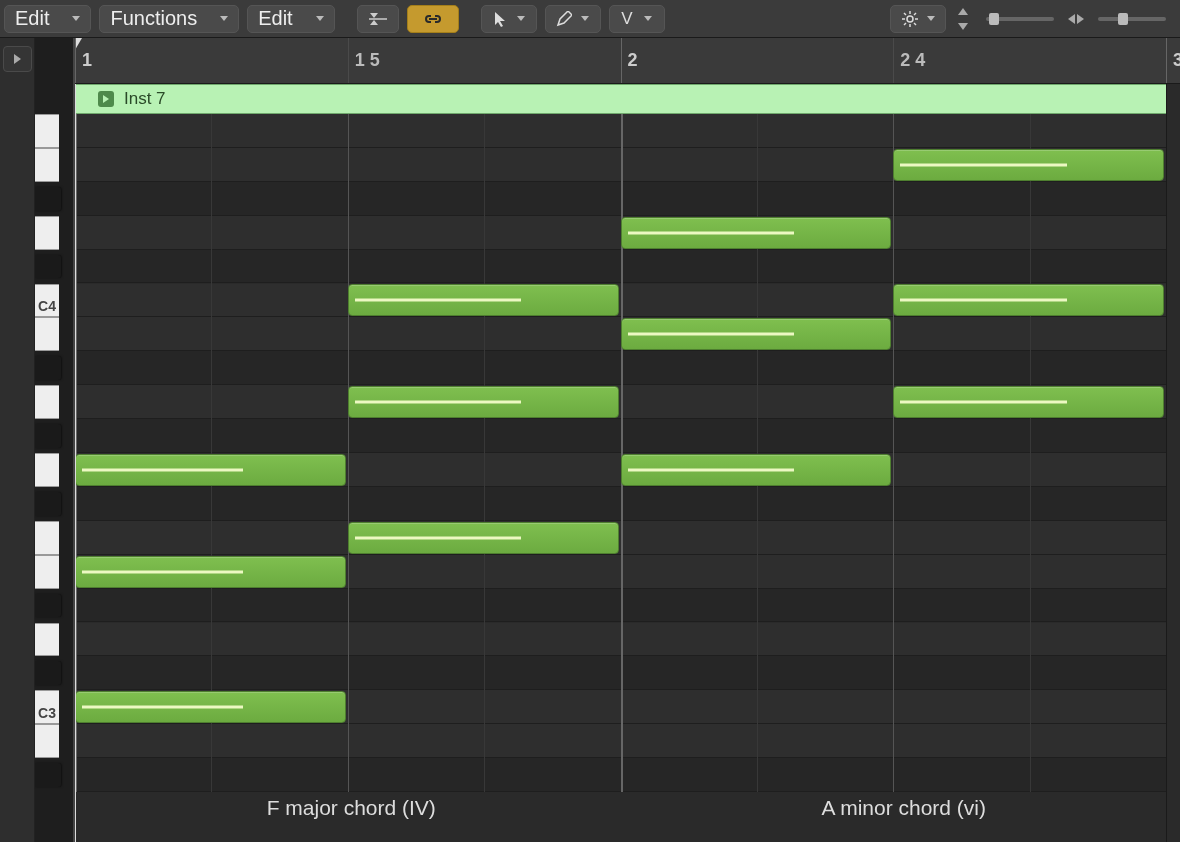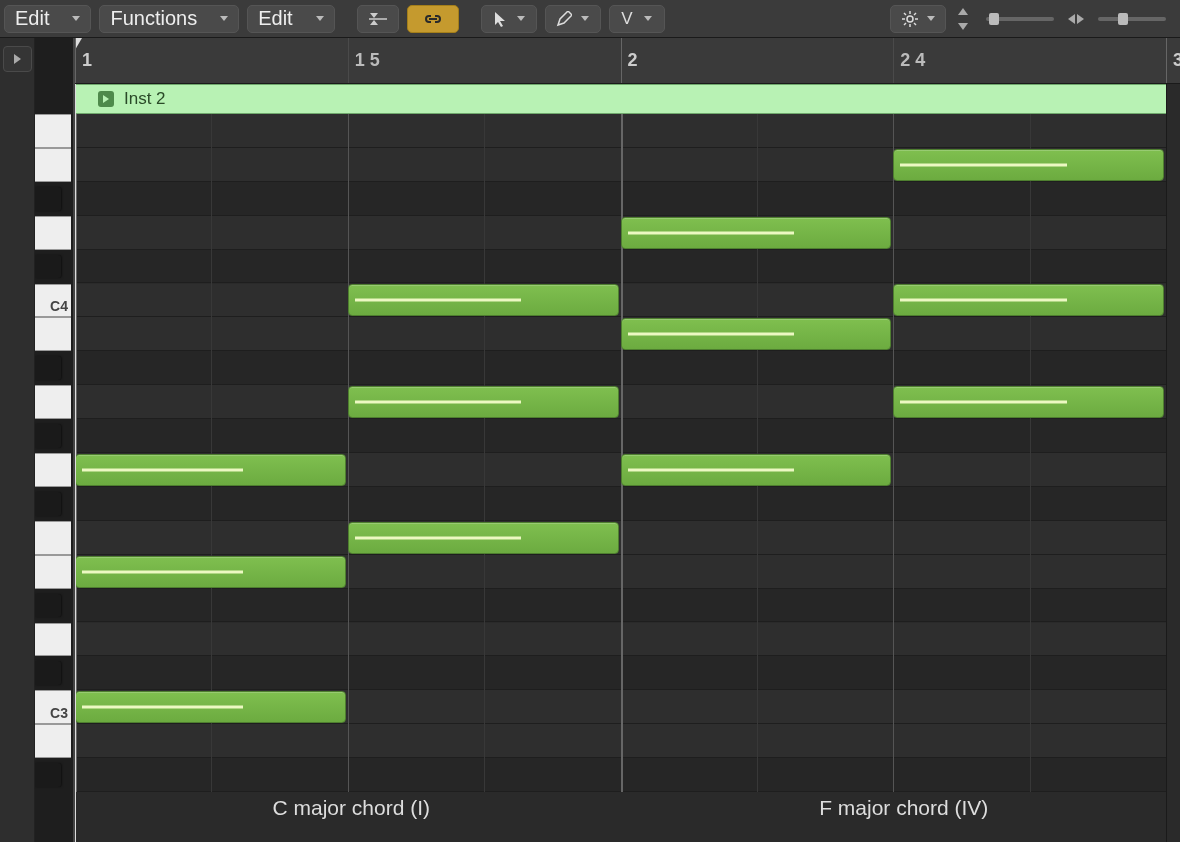--- a/index.html
+++ b/index.html
@@ -184,21 +184,21 @@
     border-radius: 4px;
     box-shadow: inset 0 1px 0 rgba(255,255,255,.2);
   }
   .note .vel {
     position:absolute; left:6px; top:50%; transform:translateY(-50%);
     height:3px; background:#ecf8c2;
   }
 
   
   .pkey-white {
-    position:absolute; left:0; width:36px;
+    position:absolute; left:0; width:24px;
     background:#eee;
     border-bottom:1px solid #999;
     border-top:1px solid #999;
   }
   .pkey-black {
     position:absolute; left:0; width:26px;
     height:22px;
     background:#1a1a1a;
     border-radius:0 3px 3px 0;
     box-shadow: 1px 0 2px rgba(0,0,0,.5);
@@ -358,27 +358,27 @@
         <div class="ruler-mark" style="left: 545.5px;">2</div>
         <div class="ruler-mark sub" style="left: 818.25px;">2 4</div>
         <div class="ruler-mark" style="left: 1091px;">3</div>
       </div>
     <div class="playhead-line" id="playhead-line" style="left: 0px;"></div>
 
     <div class="region-bar">
       <div class="region-loop-icon">
         <div class="region-loop-tri"></div>
       </div>
-      <span class="region-title">Inst 2</span>
+      <span class="region-title">Inst 7</span>
     </div>
 
     <div class="grid-area" id="grid-area">
       <div class="chord-row" id="chord-row">
-          <span>C major chord (I)</span>
           <span>F major chord (IV)</span>
+          <span>A minor chord (vi)</span>
         </div>
     <div class="row light" style="top: 0px; height: 33.9px;"></div>
         <div class="row light" style="top: 33.9px; height: 33.9px;"></div>
         <div class="row dark" style="top: 67.8px; height: 33.9px;"></div>
         <div class="row light" style="top: 101.7px; height: 33.9px;"></div>
         <div class="row dark" style="top: 135.6px; height: 33.9px;"></div>
         <div class="row light" style="top: 169.5px; height: 33.9px;"></div>
         <div class="row light" style="top: 203.4px; height: 33.9px;"></div>
         <div class="row dark" style="top: 237.3px; height: 33.9px;"></div>
         <div class="row light" style="top: 271.2px; height: 33.9px;"></div>

